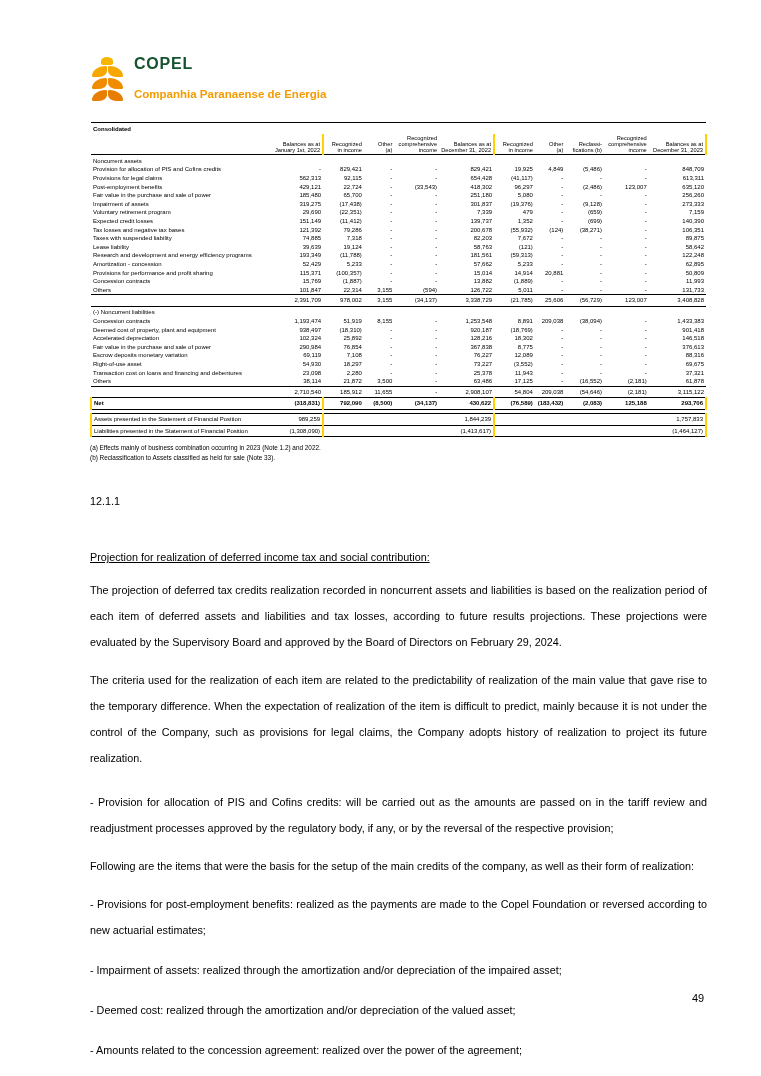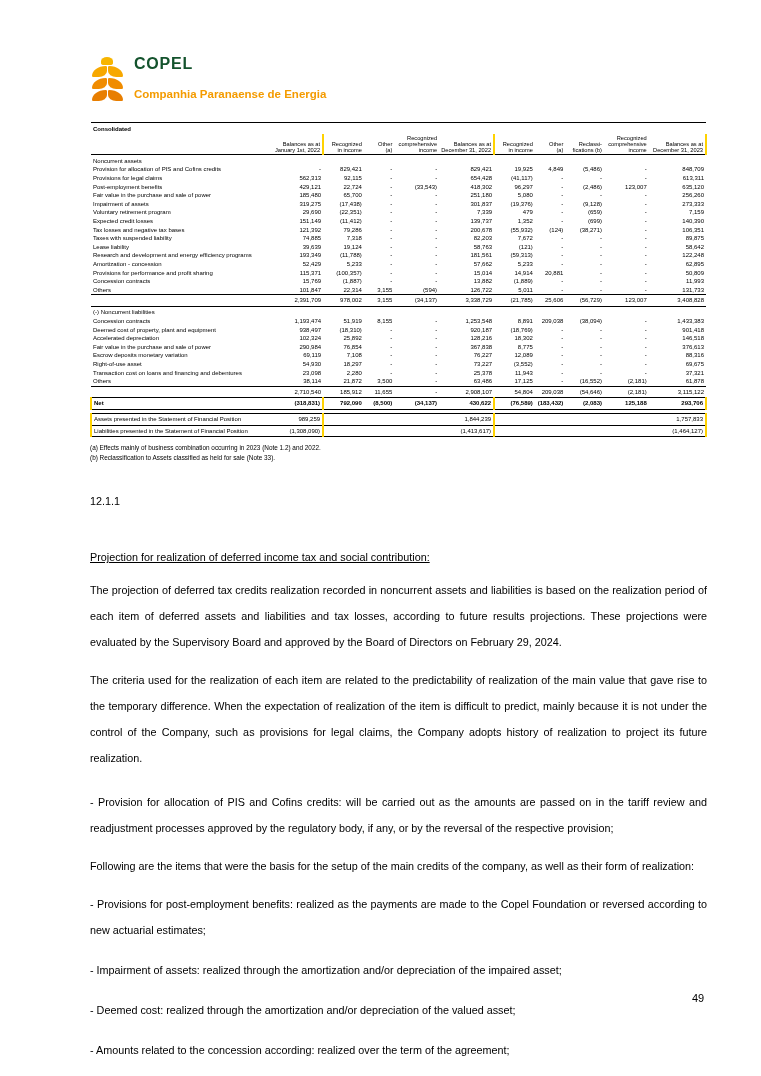--- a/index.html
+++ b/index.html
@@ -506,17 +506,17 @@
   </div>
 
   <p class="para first">The projection of deferred tax credits realization recorded in noncurrent assets and liabilities is based on the realization period of each item of deferred assets and liabilities and tax losses, according to future results projections. These projections were evaluated by the Supervisory Board and approved by the Board of Directors on February 29, 2024.</p>
   <p class="para">The criteria used for the realization of each item are related to the predictability of realization of the main value that gave rise to the temporary difference. When the expectation of realization of the item is difficult to predict, mainly because it is not under the control of the Company, such as provisions for legal claims, the Company adopts history of realization to project its future realization.</p>
   <p class="para bullet-lead">- Provision for allocation of PIS and Cofins credits: will be carried out as the amounts are passed on in the tariff review and readjustment processes approved by the regulatory body, if any, or by the reversal of the respective provision;</p>
 
   <p class="para">Following are the items that were the basis for the setup of the main credits of the company, as well as their form of realization:</p>
   <p class="para">- Provisions for post-employment benefits: realized as the payments are made to the Copel Foundation or reversed according to new actuarial estimates;</p>
   <p class="para single">- Impairment of assets: realized through the amortization and/or depreciation of the impaired asset;</p>
   <p class="para single">- Deemed cost: realized through the amortization and/or depreciation of the valued asset;</p>
-  <p class="para single">- Amounts related to the concession according: realized over the term of the agreement;</p>
+  <p class="para single">- Amounts related to the concession agreement: realized over the power of the agreement;</p>
 
 </div>
 
 <div class="pageno">49</div>
 
 </body></html>

